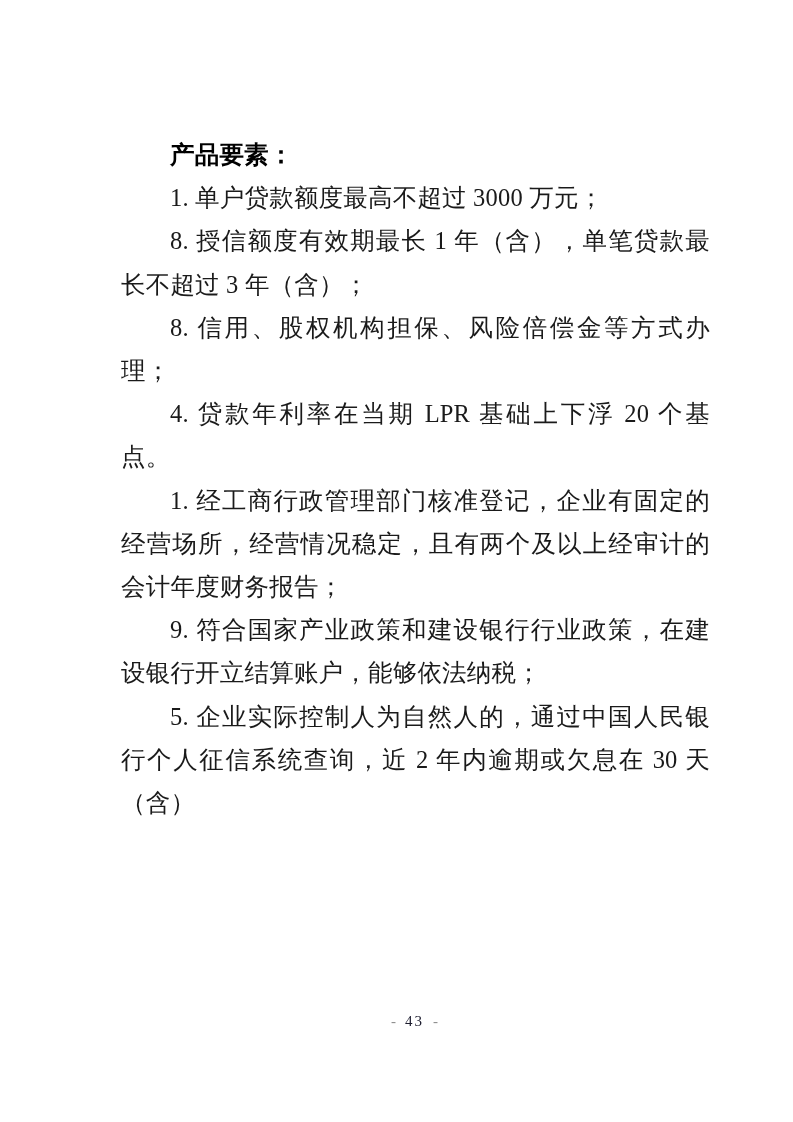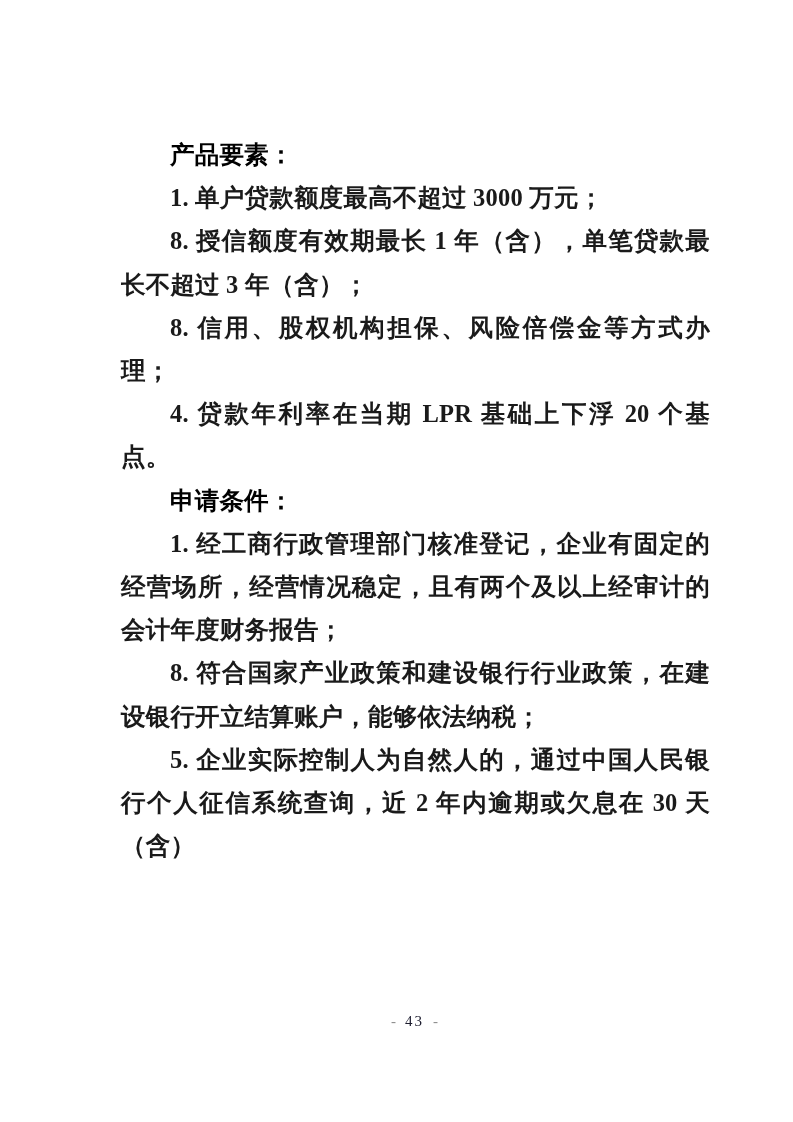--- a/index.html
+++ b/index.html
@@ -25,21 +25,20 @@
   }
   .doc-body p {
     margin: 0;
     font-size: 24.5px;
     line-height: 43.2px;
     text-align: justify;
     text-justify: inter-character;
     text-indent: 49px;
     letter-spacing: 0.2px;
     word-break: break-all;
-    font-weight: bold;
   }
   .doc-body p.heading {
     font-weight: bold;
     text-align: left;
     color: #000000;
   }
   .footer {
     position: absolute;
     left: 0;
     right: 0;
@@ -60,21 +59,20 @@
 </head>
 <body>
 
 <div class="page">
   <div class="doc-body" id="doc-body">
       <p class="heading">产品要素：</p>
       <p class="item">1. 单户贷款额度最高不超过 3000 万元；</p>
       <p class="item">8. 授信额度有效期最长 1 年（含），单笔贷款最长不超过 3 年（含）；</p>
       <p class="item">8. 信用、股权机构担保、风险倍偿金等方式办理；</p>
       <p class="item">4. 贷款年利率在当期 LPR 基础上下浮 20 个基点。</p>
-      <p class="heading">申请条件：</p>
       <p class="item">1. 经工商行政管理部门核准登记，企业有固定的经营场所，经营情况稳定，且有两个及以上经审计的会计年度财务报告；</p>
-      <p class="item">8. 符合国家产业政策和建设银行行业政策，在建设银行开立结算账户，能够依法纳税；</p>
+      <p class="item">9. 符合国家产业政策和建设银行行业政策，在建设银行开立结算账户，能够依法纳税；</p>
       <p class="item">5. 企业实际控制人为自然人的，通过中国人民银行个人征信系统查询，近 2 年内逾期或欠息在 30 天（含）</p>
     </div>
   <div class="footer">
     <span class="dash">-</span><span class="num">43</span><span class="dash">-</span>
   </div>
 </div>
 
 </body></html>

